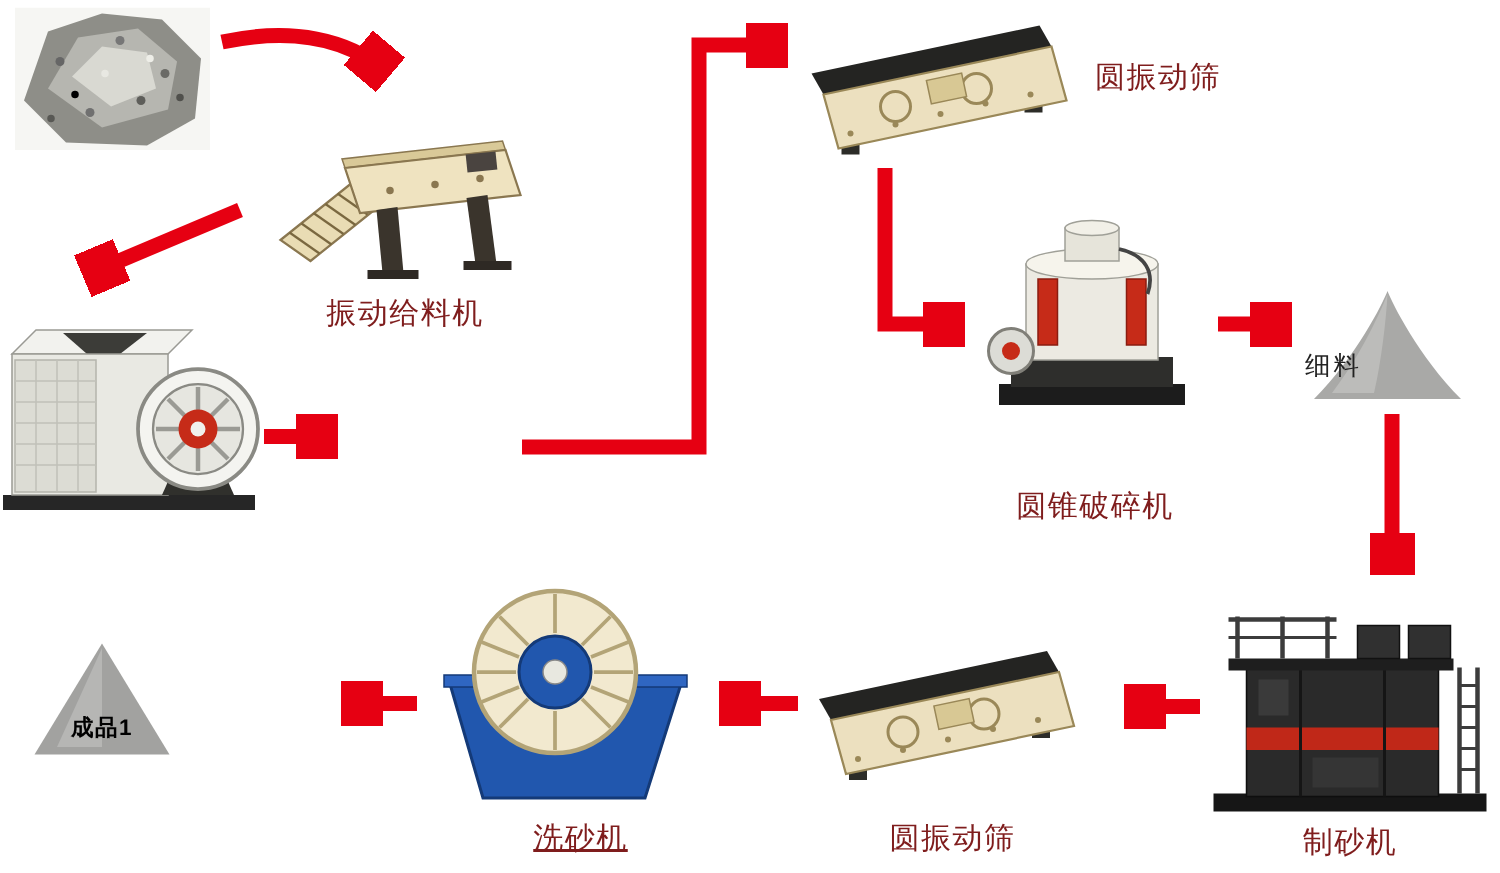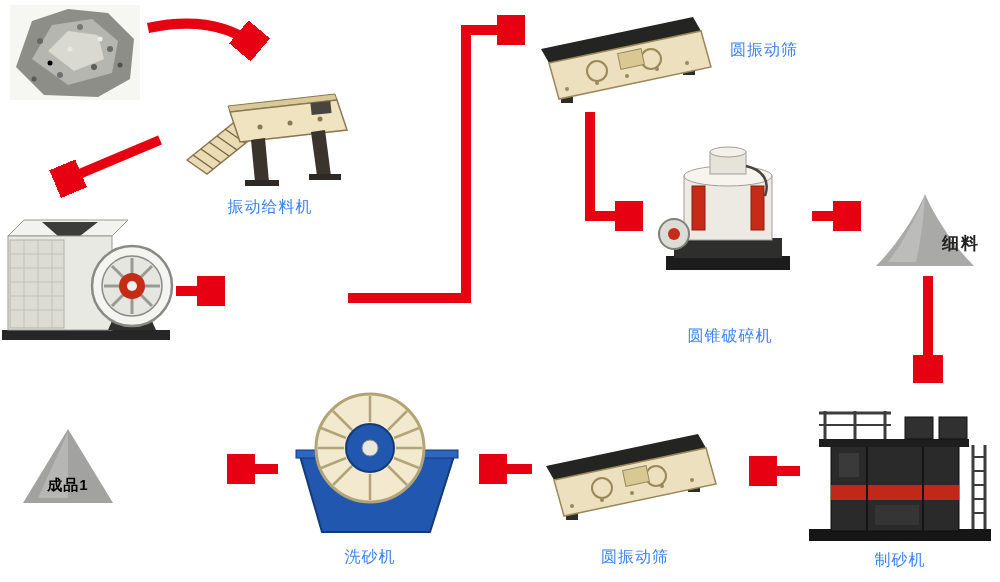--- a/index.html
+++ b/index.html
@@ -1,23 +1,23 @@
 <!DOCTYPE html>
 <html><head>
 <meta charset="utf-8">
 <style>
   * { margin:0; padding:0; box-sizing:border-box; }
   html,body { background:#ffffff; }
   body { font-family:"Liberation Sans","DejaVu Sans",sans-serif; }
   .canvas { position:relative; width:1000px; height:582px; background:#fff; overflow:hidden; }
   .node { position:absolute; }
   .node svg { display:block; }
-  .label { position:absolute; font-size:16px; color:#3b82f6; text-align:center; letter-spacing:1px; line-height:1.2; }
+  .label { position:absolute; font-size:20px; color:#7f1d1d; text-align:center; letter-spacing:1px; line-height:1.2; }
   .label-left { text-align:left; }
-  .cone-label { position:absolute; width:100%; text-align:right; font-size:17px; font-weight:bold; color:#222; letter-spacing:2px; }
+  .cone-label { position:absolute; width:100%; text-align:left; font-size:17px; font-weight:normal; color:#222; letter-spacing:2px; }
   .tri-label { position:absolute; width:100%; text-align:center; font-size:15px; font-weight:bold; color:#000000; letter-spacing:1px; }
   .arrows { position:absolute; left:0; top:0; z-index:5; pointer-events:none; }
   .arrows path { stroke:#e60012; stroke-width:10; fill:none; stroke-linejoin:miter; stroke-linecap:butt; }
 </style>
 </head>
 <body>
 
 <div class="canvas">
 
   <div class="node" style="left:10px; top:5px; width:130px; height:95px;">
@@ -195,21 +195,21 @@
           <line x1="64" y1="78" x2="45" y2="97"></line>
         <line x1="58" y1="50" x2="33" y2="40"></line>
           <line x1="106" y1="70" x2="131" y2="80"></line>
         <line x1="106" y1="50" x2="131" y2="40"></line>
           <line x1="58" y1="70" x2="33" y2="80"></line>
       </g>
       <circle cx="82" cy="60" r="24" fill="#2157ae" stroke="#143a78" stroke-width="2"></circle>
       <circle cx="82" cy="60" r="8" fill="#e8e8e0" stroke="#888"></circle>
     </svg>
   </div>
-  <div class="label" style="left:315px; top:547px; width:110px;">洗砂机</div>
+  <div class="label" style="left:332px; top:547px; width:110px;text-decoration:underline;">洗砂机</div>
 
   <div class="node" style="left:20px; top:426px; width:96px; height:80px;">
     <svg viewBox="0 0 96 80" width="96" height="80">
       <polygon points="48,3 93,77 3,77" fill="#a2a2a0"></polygon>
       <polygon points="48,6 48,72 18,72" fill="#b6b6b4"></polygon>
     </svg>
     <div class="tri-label" style="top:50px;">成品1</div>
   </div>
 
   <svg class="arrows" viewBox="0 0 1000 582" width="1000" height="582">

